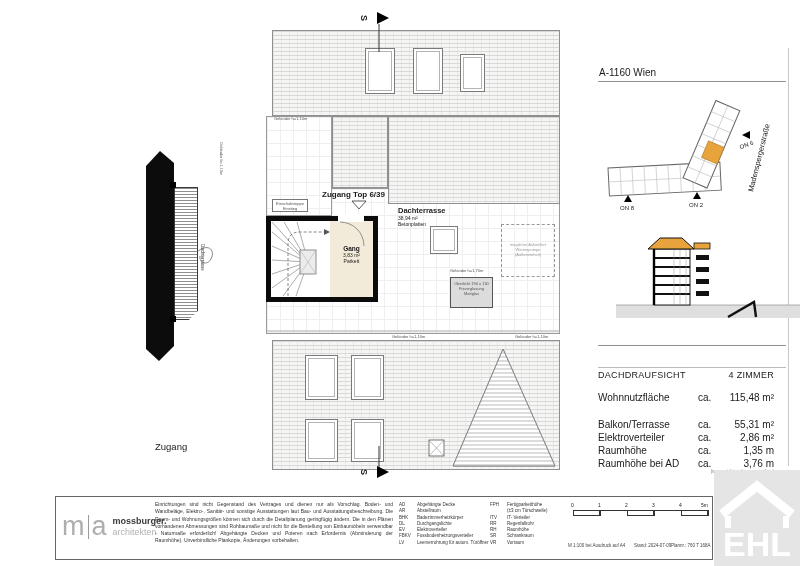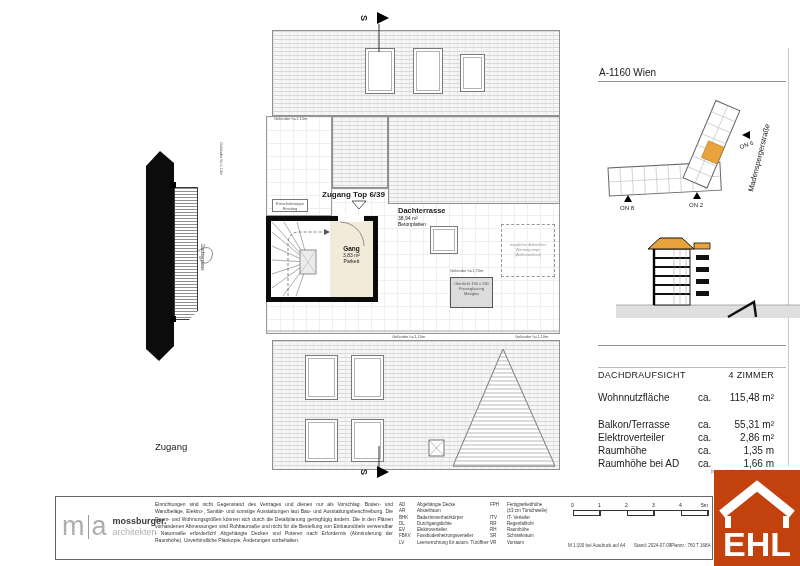--- a/index.html
+++ b/index.html
@@ -229,21 +229,21 @@
     <span class="val">2,86 m²</span>
   </div>
   <div class="trow" style="top:445px">
     <span class="lab">Raumhöhe</span>
     <span class="ca">ca.</span>
     <span class="val">1,35 m</span>
   </div>
   <div class="trow" style="top:458px">
     <span class="lab">Raumhöhe bei AD</span>
     <span class="ca">ca.</span>
-    <span class="val">1,66 m</span>
+    <span class="val">3,76 m</span>
   </div>
   <div class="abs" style="left:598px;top:469px;width:176px;text-align:right;font-size:4.5px;color:#777">(wenn nicht anders angegeben)</div>
 
   <div class="abs" style="left:55px;top:496px;width:658px;height:64px;border:1px solid #666"></div>
 
   <div class="abs" style="left:62px;top:513px;display:flex;align-items:center;gap:6px">
     <div style="display:flex;align-items:center;gap:3px;font-size:27px;color:#aeaeae;line-height:1">
       <span>m</span>
       <span style="width:1px;height:24px;background:#9a9a9a"></span>
       <span>a</span>
@@ -330,21 +330,21 @@
     <div class="abs" style="left:57px;top:8px;width:27px;height:6px;border:1px solid #333;background:#fff"></div>
     <div class="abs" style="left:111px;top:8px;width:27px;height:6px;border:1px solid #333;background:#fff"></div>
     <div class="abs" style="left:30px;top:8px;width:1px;height:6px;background:#333"></div>
     <div class="abs" style="left:84px;top:8px;width:1px;height:6px;background:#333"></div>
     <div class="abs" style="left:138px;top:8px;width:1px;height:6px;background:#333"></div>
   </div>
   <div class="abs" style="left:568px;top:543px;font-size:4.5px;color:#444">M 1:100 bei Ausdruck auf A4</div>
   <div class="abs" style="left:634px;top:543px;font-size:4.5px;color:#444">Stand: 2024-07-09</div>
   <div class="abs" style="left:671px;top:543px;font-size:4.5px;color:#444">Plannr.: 760 T 168A</div>
 
-  <div class="abs" style="left:714px;top:470px;width:86px;height:96px;background:#c2410c">
+  <div class="abs" style="left:714px;top:470px;width:86px;height:96px;background:#e5e5e5">
     <svg width="86" height="96" viewBox="0 0 86 96">
       <polyline points="8,44 43,16 78,44" fill="none" stroke="#ffffff" stroke-width="9"></polyline>
       <line x1="14" y1="46" x2="14" y2="58" stroke="#ffffff" stroke-width="6"></line>
       <line x1="72" y1="46" x2="72" y2="58" stroke="#ffffff" stroke-width="6"></line>
       <text x="43" y="86" text-anchor="middle" font-size="34" font-weight="bold" fill="#ffffff">EHL</text>
     </svg>
   </div>
 
 </div>
 

